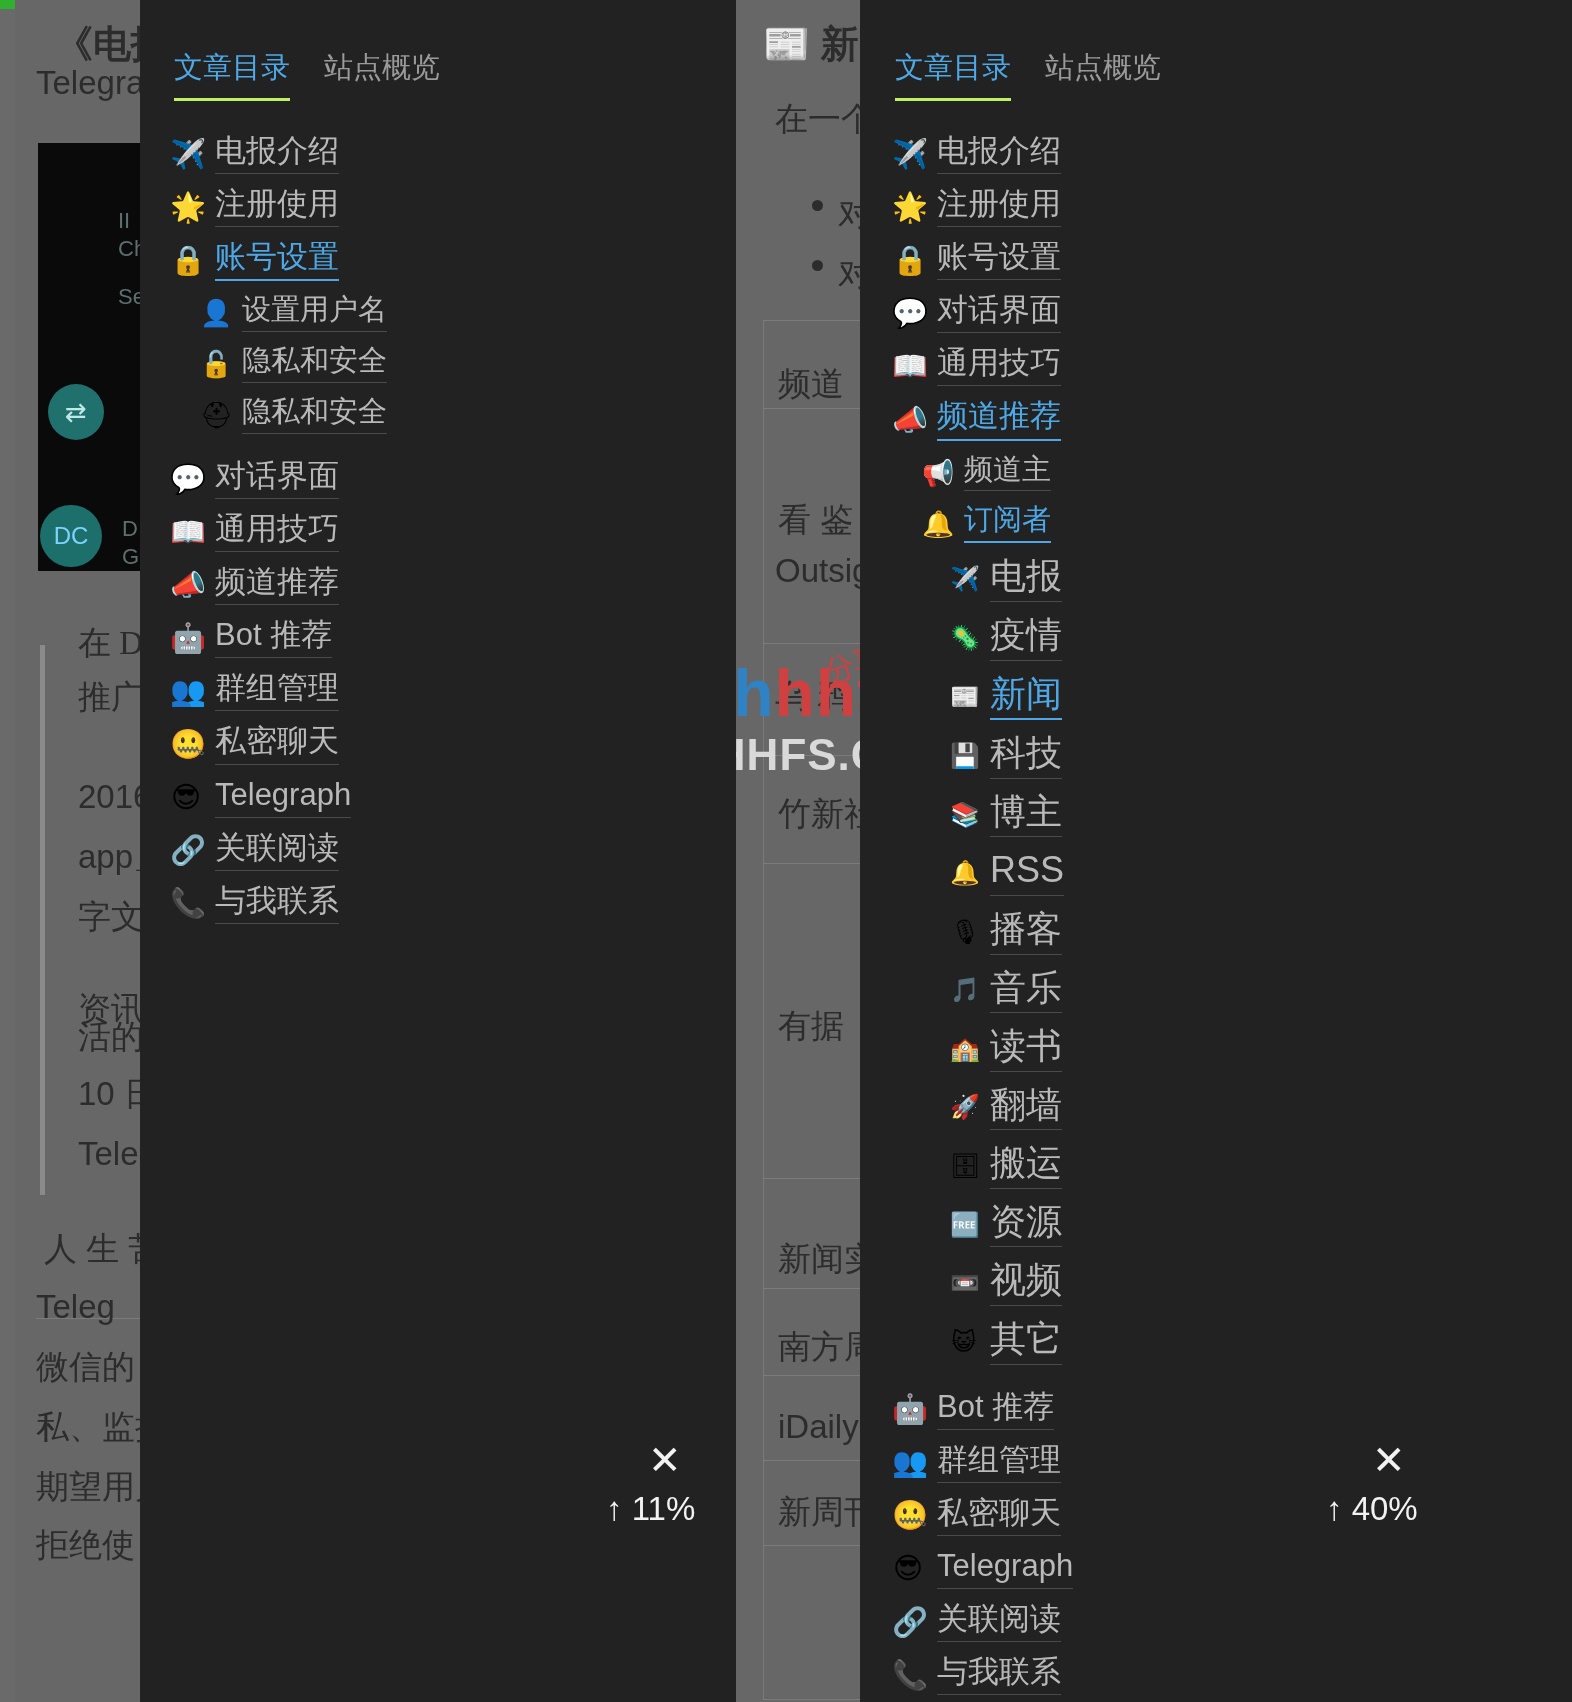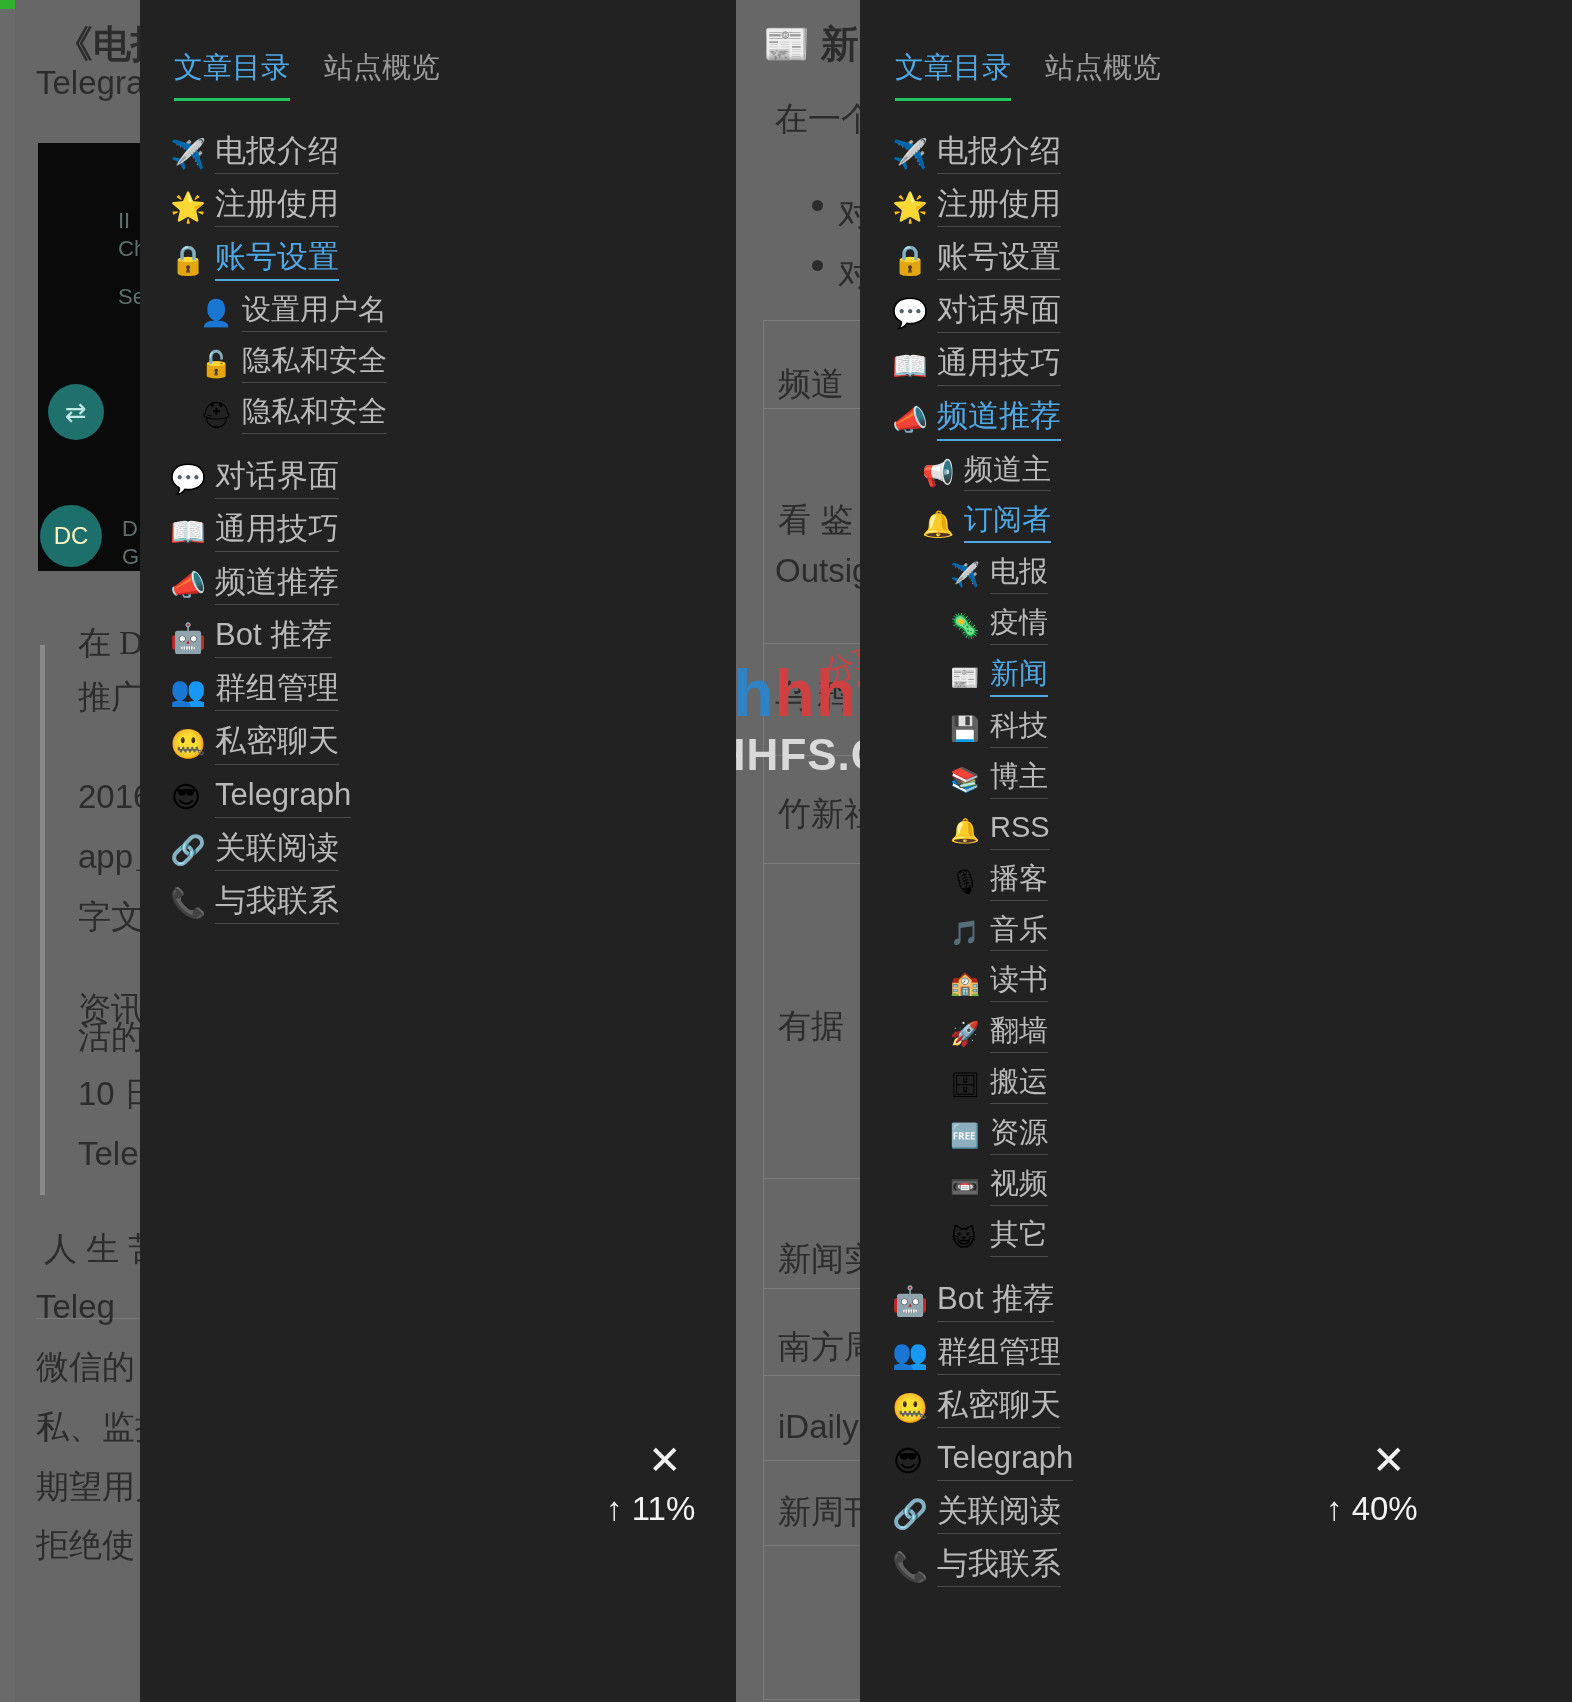--- a/index.html
+++ b/index.html
@@ -21,60 +21,60 @@
   .bg-text.big{font-size:38px;font-weight:bold;}
   .bg-hero{position:absolute;background:#0a0a0a;}
   .bg-quote{position:absolute;width:5px;background:#8a8a8a;}
   .bg-rule{position:absolute;height:1px;background:#7b7b7b;}
   .bg-tablebox{position:absolute;border:1px solid #7b7b7b;}
   .bg-bullet{position:absolute;width:11px;height:11px;border-radius:50%;background:#2c2c2c;}
 
   .teal-circle{position:absolute;width:56px;height:56px;border-radius:50%;
      background:#20706e;color:#bfe9e7;font-size:26px;display:flex;align-items:center;justify-content:center;}
   .dc-circle{position:absolute;width:62px;height:62px;border-radius:50%;
-     background:#1d6f6c;color:#fef9c3;font-size:24px;display:flex;align-items:center;justify-content:center;}
+     background:#1d6f6c;color:#7dd3fc;font-size:24px;display:flex;align-items:center;justify-content:center;}
 
   
   .watermark{position:absolute;left:566px;top:660px;width:440px;text-align:center;
      pointer-events:none;user-select:none;}
   .wm-row1{font-size:66px;font-weight:bold;letter-spacing:1px;line-height:1;}
   .wm-a{color:#2f82c4;} .wm-h1{color:#2f82c4;} .wm-h2{color:#cf4040;}
   .wm-f{color:#d8484a;} .wm-s{color:#d95b5d;}
   .wm-row2{font-size:44px;font-weight:bold;color:#d9d9d9;letter-spacing:1px;margin-top:4px;}
   .wm-chibi{position:absolute;left:12px;top:8px;font-size:46px;}
   .wm-scribble{position:absolute;left:258px;top:-16px;color:#cf4040;font-size:30px;
      transform:rotate(-18deg);font-family:"Liberation Serif",serif;}
 
   
   .panel{position:absolute;top:0;background:#222222;overflow:hidden;}
   #panel-left{left:140px;width:596px;height:1702px;}
   #panel-right{left:860px;width:712px;height:1702px;}
 
   .panel-tabs{position:absolute;display:flex;align-items:flex-start;gap:34px;}
   .tab{font-size:29px;padding-bottom:10px;cursor:pointer;white-space:nowrap;}
-  .tab.active{color:#4ea8e6;border-bottom:3px solid #22c55e;}
+  .tab.active{color:#4ea8e6;border-bottom:3px solid #bef264;}
   .tab.inactive{color:#9a9a9a;}
 
   .toc{position:absolute;}
   #toc-left{left:170px;top:128px;}
   #toc-right{left:892px;top:128px;}
 
   .toc-item{display:flex;align-items:center;gap:13px;white-space:nowrap;cursor:pointer;
      padding:6px 0 7px 0;}
   .toc-item .ico{font-size:29px;line-height:1;width:32px;text-align:center;
      font-family:"DejaVu Sans",sans-serif;}
   .toc-item .lbl{font-size:31px;color:#b9b9b9;line-height:1.1;
      border-bottom:1px solid #4a4a4a;padding-bottom:5px;}
   .toc-item.sel .lbl{color:#4ea8e6;border-bottom:2px solid #4ea8e6;}
   .toc-item.lvl2{margin-left:30px;}
   .toc-item.lvl2 .ico{font-size:26px;width:29px;}
   .toc-item.lvl2 .lbl{font-size:29px;}
   .toc-item.lvl3{margin-left:58px;}
   .toc-item.lvl3 .ico{font-size:24px;width:27px;}
-  .toc-item.lvl3 .lbl{font-size:29px;}
+  .toc-item.lvl3 .lbl{font-size:36px;}
   .toc-gap{height:12px;}
 
   
   .close-btn{position:absolute;color:#f2f2f2;font-size:40px;line-height:1;cursor:pointer;
      font-family:"DejaVu Sans",sans-serif;}
   .pct{position:absolute;color:#f2f2f2;font-size:33px;line-height:1;cursor:pointer;
      white-space:nowrap;}
   #close-left{left:648px;top:1440px;} #pct-left{left:606px;top:1492px;}
   #close-right{left:1372px;top:1440px;} #pct-right{left:1326px;top:1492px;}
 </style>

